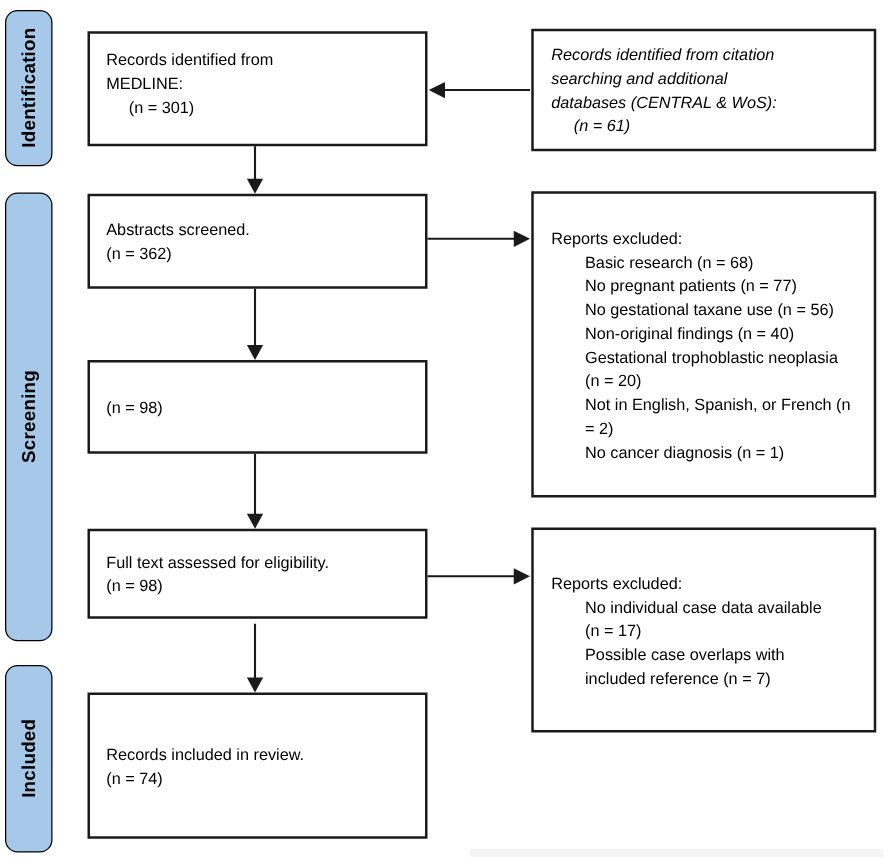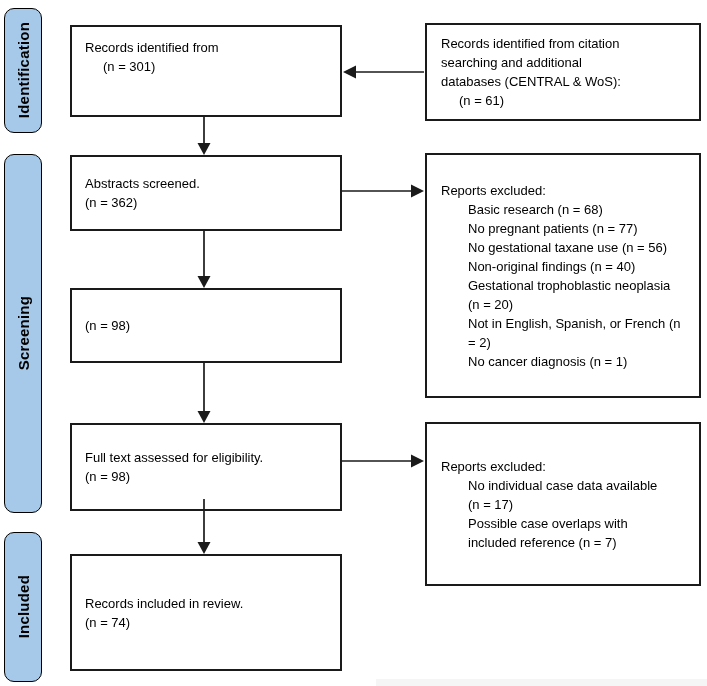--- a/index.html
+++ b/index.html
@@ -69,43 +69,44 @@
   </div>
   <div class="stage" style="top:154px;height:359px;">
     <span class="stage-label">Screening</span>
   </div>
   <div class="stage" style="top:532px;height:150px;">
     <span class="stage-label">Included</span>
   </div>
 
   <div class="box left" style="top:25px;height:92px;justify-content:flex-start;padding-top:11px;">
     <div class="bline">Records identified from</div>
+    <div class="bline">MEDLINE:</div>
     <div class="bline indent1">(n = 301)</div>
   </div>
 
   <div class="box left" style="top:155px;height:76px;">
     <div class="bline">Abstracts screened.</div>
     <div class="bline">(n = 362)</div>
   </div>
 
   <div class="box left" style="top:288px;height:75px;">
     <div class="bline">(n = 98)</div>
   </div>
 
-  <div class="box left" style="top:423px;height:88px;">
+  <div class="box left" style="top:423px;height:72px;">
     <div class="bline">Full text assessed for eligibility.</div>
     <div class="bline">(n = 98)</div>
   </div>
 
   <div class="box left" style="top:554px;height:117px;">
     <div class="bline">Records included in review.</div>
     <div class="bline">(n = 74)</div>
   </div>
 
-  <div class="box right" style="top:23px;height:98px;">
+  <div class="box right" style="top:23px;height:98px;font-style:italic;">
     <div class="bline">Records identified from citation</div>
     <div class="bline">searching and additional</div>
     <div class="bline">databases (CENTRAL &amp; WoS):</div>
     <div class="bline indent1">(n = 61)</div>
   </div>
 
   <div class="box right rb2" style="top:153px;height:245px;">
     <div class="bline">Reports excluded:</div>
     <div class="item">Basic research (n = 68)</div>
     <div class="item">No pregnant patients (n = 77)</div>

